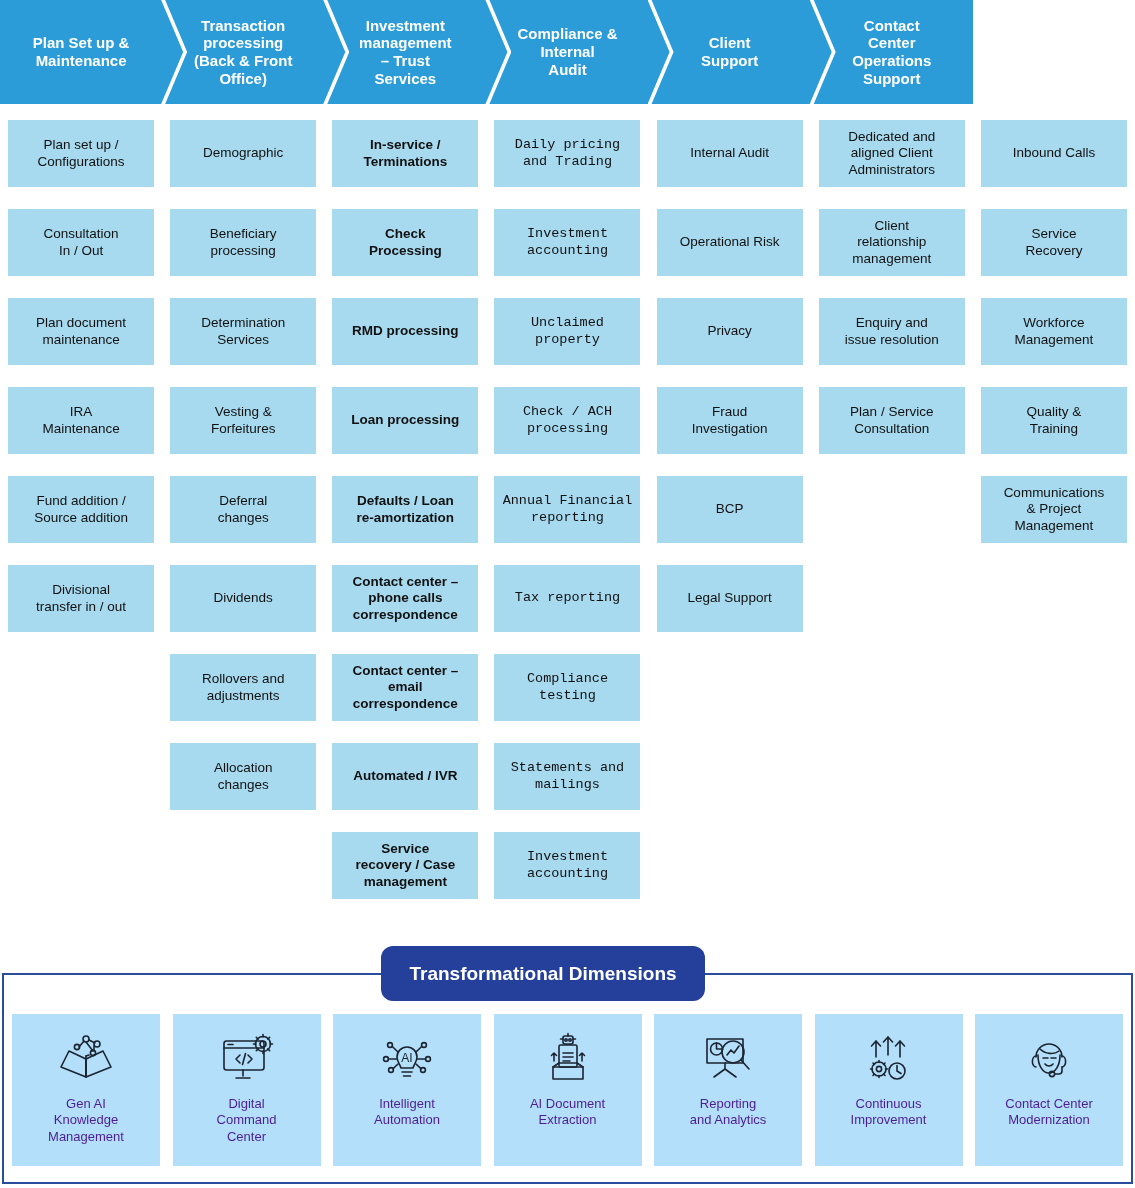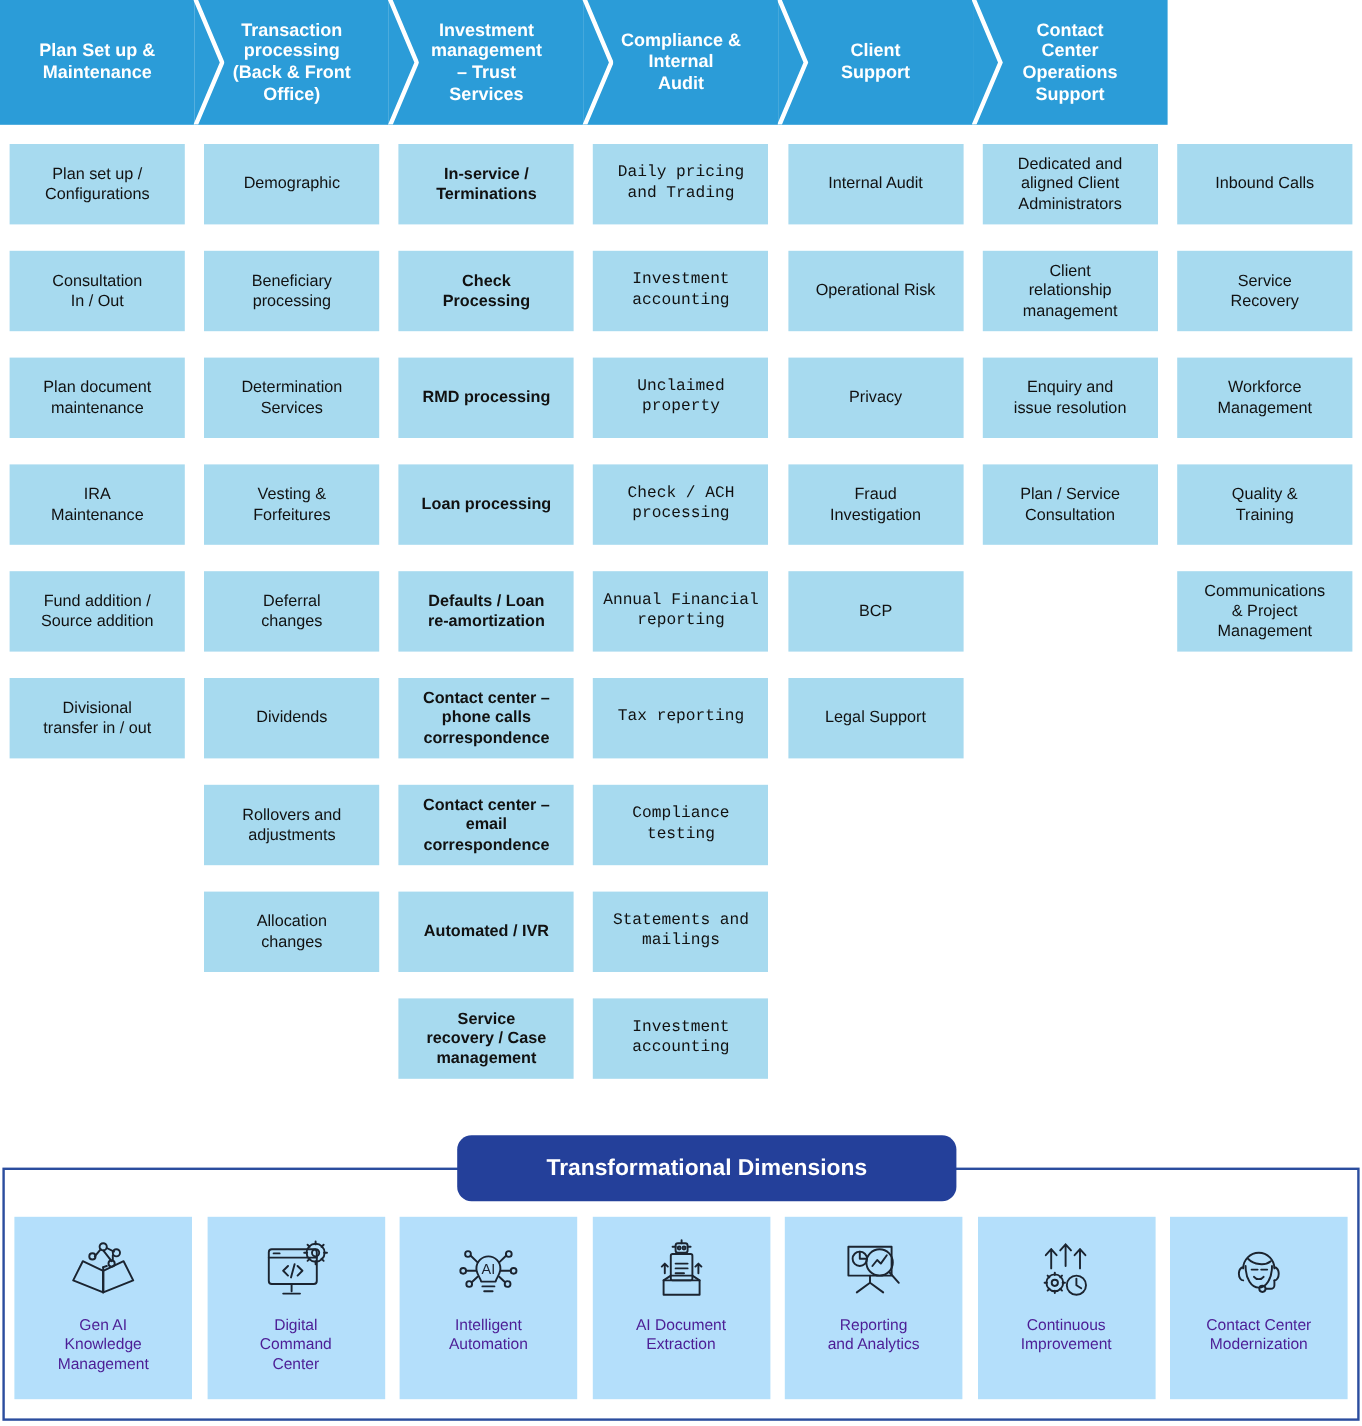--- a/index.html
+++ b/index.html
@@ -92,21 +92,21 @@
   #td-section {
     position: absolute;
     left: 2px; top: 973px;
     width: 1131px; height: 211px;
     border: 2px solid #2B4D9E;
     background: #ffffff;
   }
   #td-pill {
     position: absolute;
     left: 381px; top: 946px;
-    width: 416px; height: 55px;
+    width: 324px; height: 55px;
     background: #24409A;
     border-radius: 12px;
     display: flex;
     align-items: center;
     justify-content: center;
     color: #ffffff;
     font-weight: bold;
     font-size: 19px;
     z-index: 5;
   }

